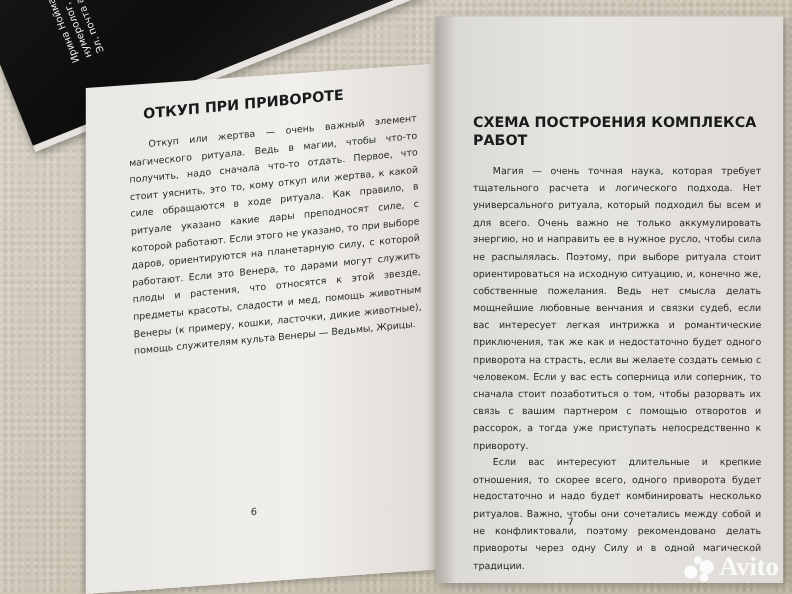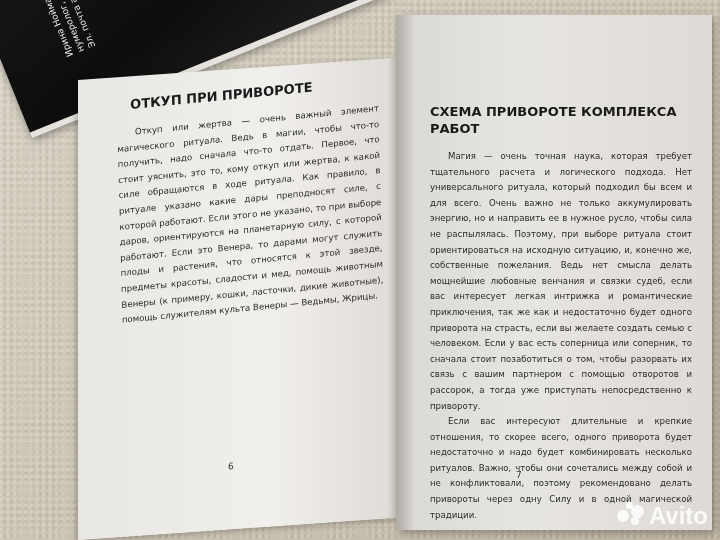--- a/index.html
+++ b/index.html
@@ -57,22 +57,22 @@
     text-indent:18px;
   }
   .para + .para { margin-top:0; }
   .page-num {
     position:absolute; font-size:9px; color:#333;
     font-family: "DejaVu Sans", sans-serif;
   }
   .page-left .page-num { left:150px; top:392px; }
   .page-right .page-num { left:120px; top:455px; }
   .watermark {
-    position:absolute; right:12px; bottom:10px; display:flex; align-items:flex-start; gap:4px;
-    color:rgba(255,255,255,0.85); font-family:Liberation Sans, sans-serif; font-weight:bold; font-size:24px;
+    position:absolute; right:12px; bottom:10px; display:flex; align-items:flex-end; gap:4px;
+    color:rgba(255,255,255,0.85); font-family:Liberation Serif, serif; font-weight:bold; font-size:24px;
   }
   .dots { position:relative; width:28px; height:24px; }
   .dots span { position:absolute; border-radius:50%; background:rgba(255,255,255,0.85); }
 </style>
 </head>
 <body>
 
 <div class="carpet"></div>
 
 <div class="dark-book">
@@ -88,21 +88,21 @@
   <div class="page-left">
     <div class="content">
       <h2 class="heading">ОТКУП ПРИ ПРИВОРОТЕ</h2>
       <p class="para">Откуп или жертва — очень важный элемент магического ритуала. Ведь в магии, чтобы что-то получить, надо сначала что-то отдать. Первое, что стоит уяснить, это то, кому откуп или жертва, к какой силе обращаются в ходе ритуала. Как правило, в ритуале указано какие дары преподносят силе, с которой работают. Если этого не указано, то при выборе даров, ориентируются на планетарную силу, с которой работают. Если это Венера, то дарами могут служить плоды и растения, что относятся к этой звезде, предметы красоты, сладости и мед, помощь животным Венеры (к примеру, кошки, ласточки, дикие животные), помощь служителям культа Венеры — Ведьмы, Жрицы.</p>
     </div>
     <div class="page-num">6</div>
   </div>
 
   <div class="page-right">
     <div class="content">
-      <h2 class="heading">СХЕМА ПРИВОРОТЕ КОМПЛЕКСА РАБОТ</h2>
+      <h2 class="heading">СХЕМА ПОСТРОЕНИЯ КОМПЛЕКСА РАБОТ</h2>
       <p class="para">Магия — очень точная наука, которая требует тщательного расчета и логического подхода. Нет универсального ритуала, который подходил бы всем и для всего. Очень важно не только аккумулировать энергию, но и направить ее в нужное русло, чтобы сила не распылялась. Поэтому, при выборе ритуала стоит ориентироваться на исходную ситуацию, и, конечно же, собственные пожелания. Ведь нет смысла делать мощнейшие любовные венчания и связки судеб, если вас интересует легкая интрижка и романтические приключения, так же как и недостаточно будет одного приворота на страсть, если вы желаете создать семью с человеком. Если у вас есть соперница или соперник, то сначала стоит позаботиться о том, чтобы разорвать их связь с вашим партнером с помощью отворотов и рассорок, а тогда уже приступать непосредственно к привороту.</p>
       <p class="para">Если вас интересуют длительные и крепкие отношения, то скорее всего, одного приворота будет недостаточно и надо будет комбинировать несколько ритуалов. Важно, чтобы они сочетались между собой и не конфликтовали, поэтому рекомендовано делать привороты через одну Силу и в одной магической традиции.</p>
     </div>
     <div class="page-num">7</div>
   </div>
 </div>
 
 <div class="watermark">
   <div class="dots">
     <span style="left:0; top:8px; width:12px; height:12px;"></span>

